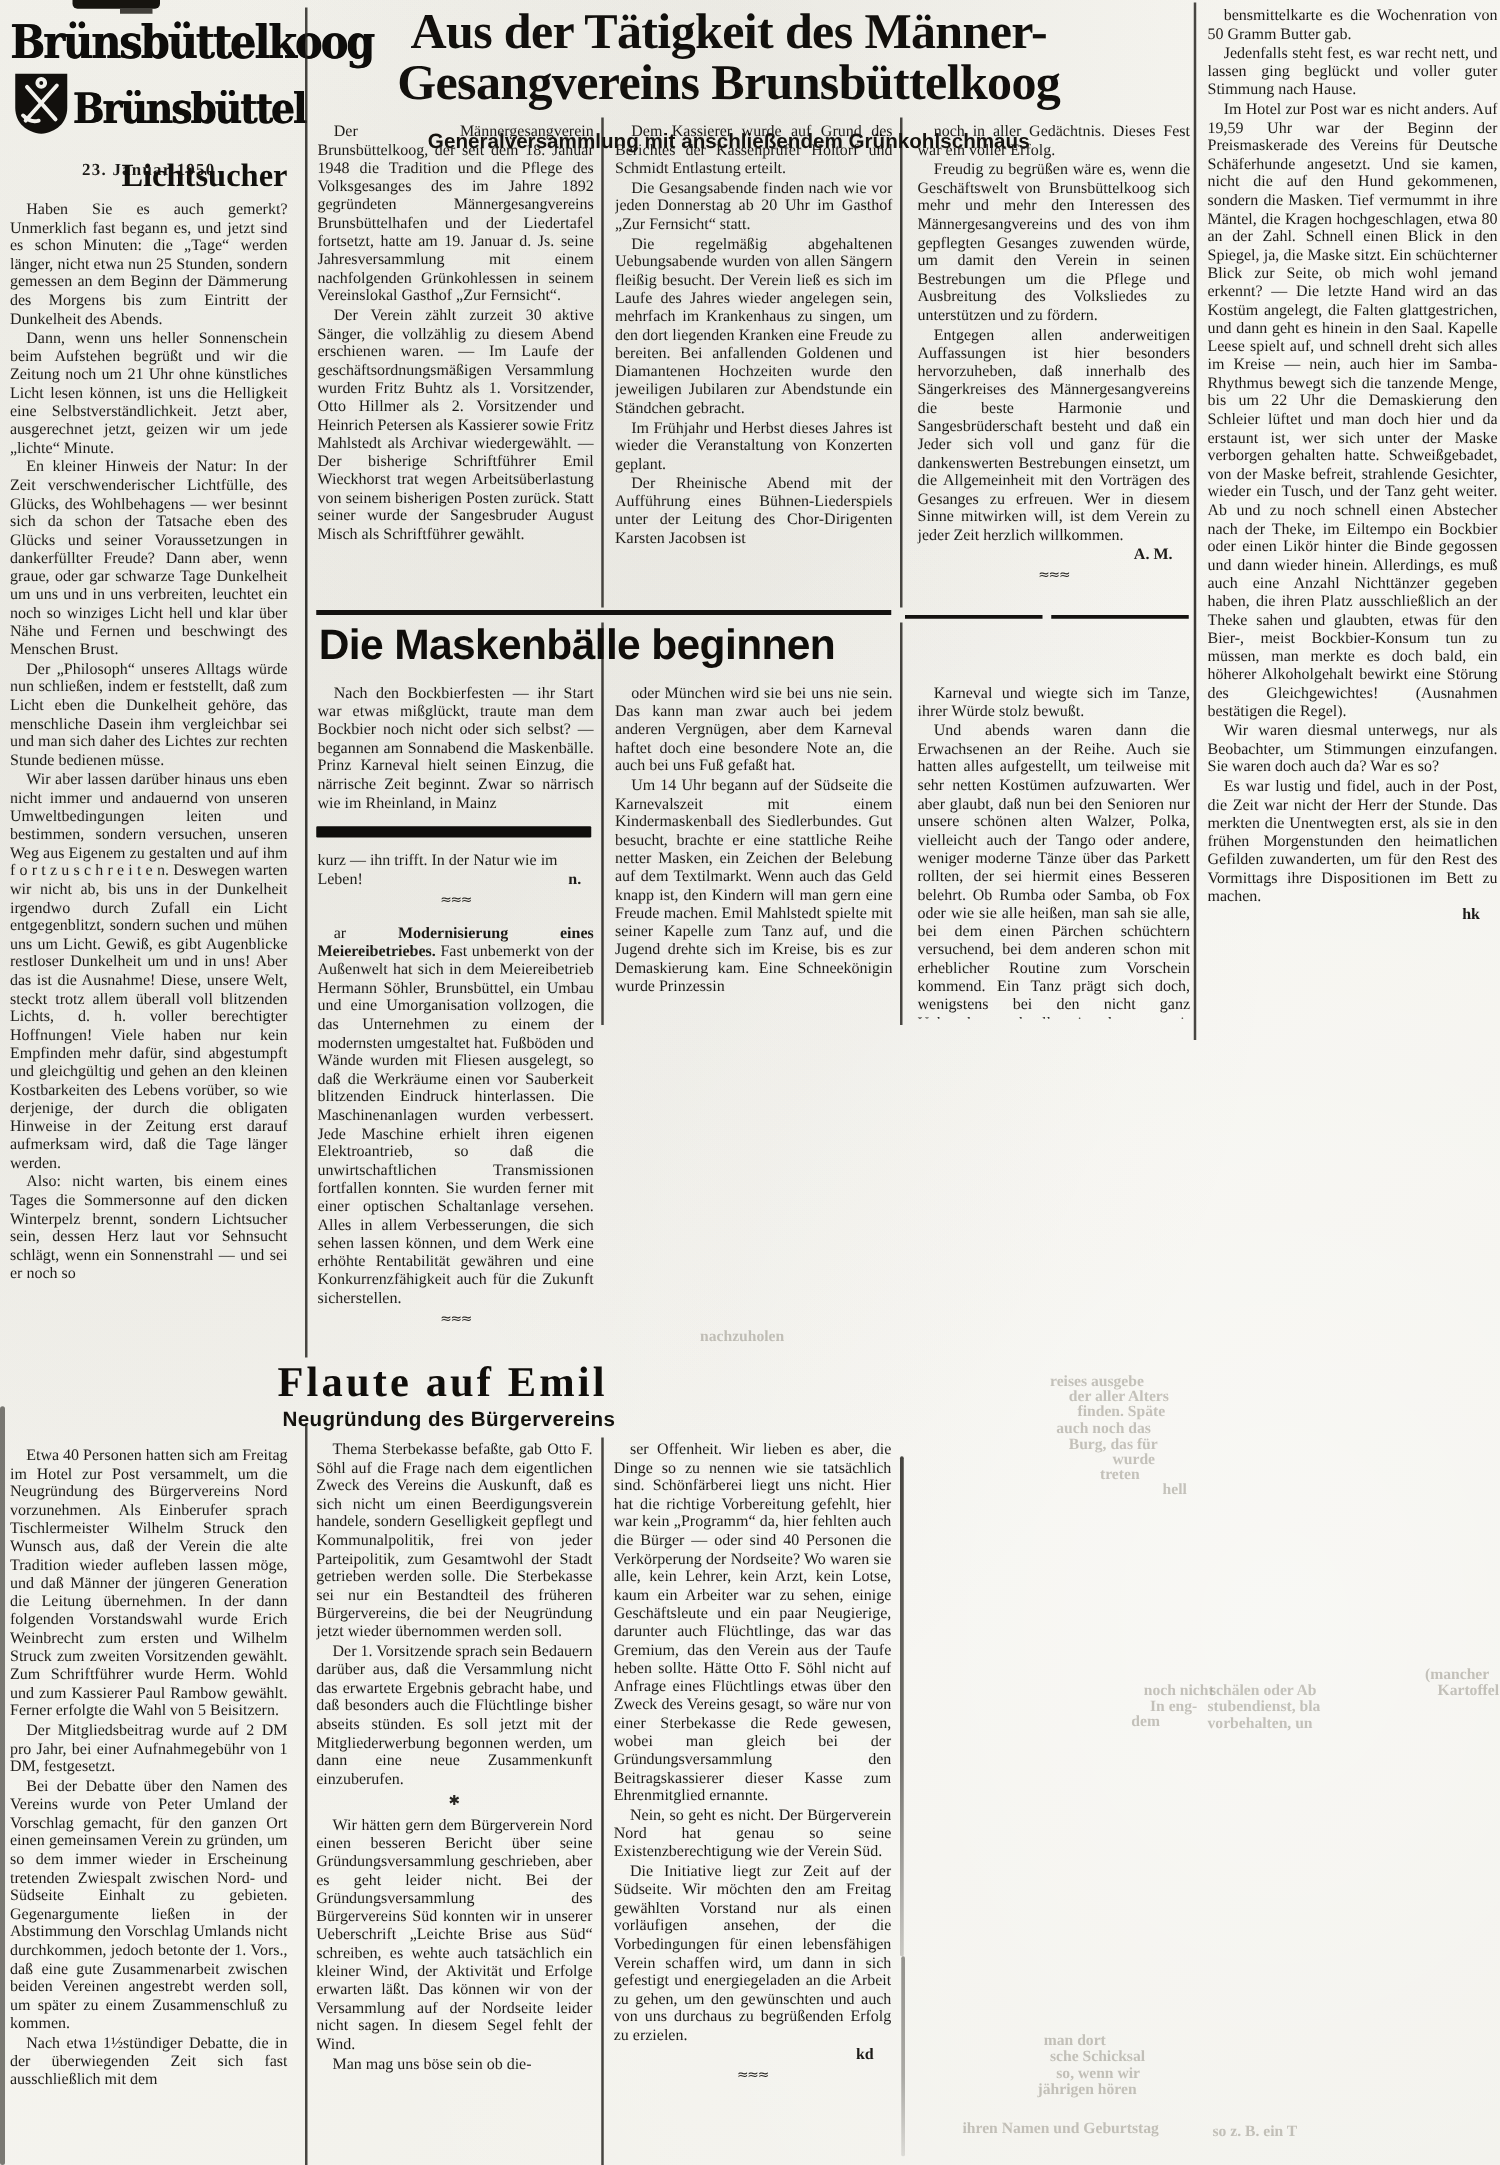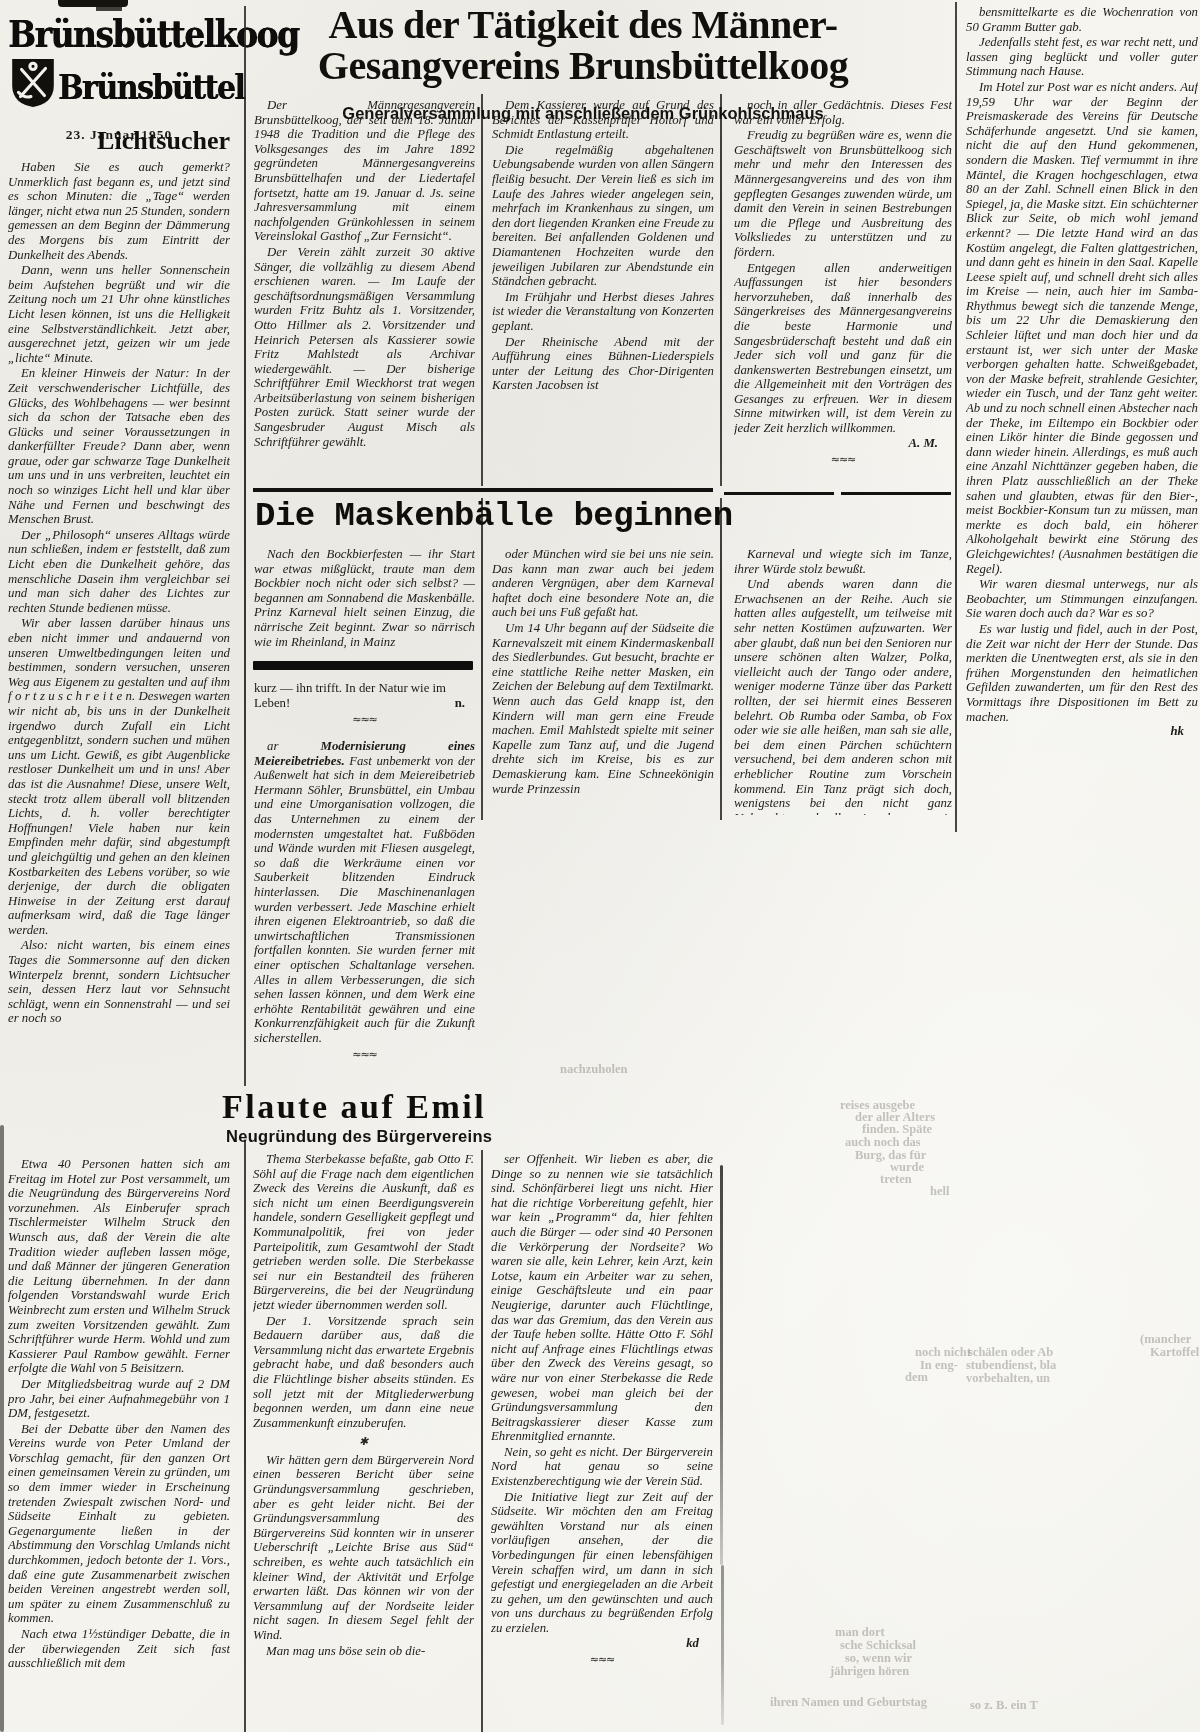--- a/index.html
+++ b/index.html
@@ -4,38 +4,38 @@
 <style>
   html,body{margin:0;padding:0;}
   .page{position:relative;width:1200px;height:1732px;overflow:hidden;
     background:
       radial-gradient(ellipse at 85% 75%, rgba(255,255,255,.5), transparent 55%),
       radial-gradient(ellipse at 10% 40%, rgba(90,85,70,.08), transparent 60%),
       radial-gradient(ellipse at 50% 5%, rgba(90,85,70,.06), transparent 50%),
       linear-gradient(135deg,#f3f2ec 0%,#f6f5f0 45%,#efeee7 100%);
     font-family:"Liberation Serif", serif; color:#1d1b18;}
   .abs{position:absolute;}
-  .col{position:absolute;overflow:hidden;font-size:12.8px;line-height:14.6px;text-align:justify;font-style:italic;}
+  .col{position:absolute;overflow:hidden;font-size:12.8px;line-height:14.6px;text-align:justify;}
   .para{margin:0;text-indent:13px;}
   .para+.para{margin-top:1px;}
   .vrule{position:absolute;width:2px;background:linear-gradient(#2a2824,#14120f 40%,#2a2824);opacity:.85;}
   .hrule{position:absolute;background:#141210;}
   .sig{display:block;text-align:right;font-weight:bold;padding-right:14px;margin:0;}
   .squig{display:block;text-align:center;font-family:"DejaVu Sans",sans-serif;font-size:11px;letter-spacing:-1px;color:#262420;margin:3px 0 2px;}
   .star{display:block;text-align:center;font-size:11px;color:#262420;margin:4px 0;}
   
   .fraktur{font-family:"DejaVu Serif",serif;font-weight:bold;letter-spacing:-1.5px;color:#0e0d0b;
     transform:scaleY(1.12);transform-origin:left top;white-space:nowrap;
     text-shadow:0.6px 0 0 #0e0d0b;}
   .hatch{height:18px;background:repeating-linear-gradient(180deg,#16140f 0 2px,transparent 2px 4.5px);}
   
   .ges-h{font-family:"Liberation Serif",serif;font-weight:bold;color:#12100d;text-align:center;
     font-size:40px;line-height:41px;letter-spacing:-.5px;}
   .ges-sub{font-family:"Liberation Sans",sans-serif;font-weight:bold;font-size:16.5px;text-align:center;color:#15130f;}
-  .mask-h{font-family:Liberation Mono, monospace;font-weight:bold;font-size:34px;letter-spacing:-.5px;color:#100e0b;white-space:nowrap;}
+  .mask-h{font-family:Liberation Sans, sans-serif;font-weight:bold;font-size:34px;letter-spacing:-.5px;color:#100e0b;white-space:nowrap;}
   .flaute-h{font-family:"Liberation Serif",serif;font-weight:bold;font-size:34px;letter-spacing:2.5px;color:#100e0b;white-space:nowrap;}
   .flaute-sub{font-family:"Liberation Sans",sans-serif;font-weight:bold;font-size:16.5px;letter-spacing:.3px;color:#15130f;white-space:nowrap;}
   .licht-h{font-family:"Liberation Serif",serif;font-weight:bold;font-size:26px;text-align:right;color:#12100d;}
   .date{font-weight:bold;font-size:13.5px;text-align:center;letter-spacing:1px;}
   .blackbar{position:absolute;background:#0f0e0c;border-radius:1px;}
   .notice{font-size:12.8px;line-height:14.6px;}
   .notice .nsig{float:right;font-weight:bold;padding-right:10px;}
   .meierei-lead{font-weight:normal;}
   .meierei-title{font-weight:bold;}
   
@@ -97,20 +97,21 @@
     <div class="ges-h">Aus der Tätigkeit des Männer-</div>
     <div class="ges-h">Gesangvereins Brunsbüttelkoog</div>
     <div class="ges-sub" style="margin-top:18px;">Generalversammlung mit anschließendem Grünkohlschmaus</div>
   </div>
   <div class="col" style="left:254px;top:98px;width:221px;height:388px;">
       <p class="para">Der Männergesangverein Brunsbüttelkoog, der seit dem 18. Januar 1948 die Tradition und die Pflege des Volksgesanges des im Jahre 1892 gegründeten Männergesangvereins Brunsbüttelhafen und der Liedertafel fortsetzt, hatte am 19. Januar d. Js. seine Jahresversammlung mit einem nachfolgenden Grünkohlessen in seinem Vereinslokal Gasthof „Zur Fernsicht“.</p>
       <p class="para">Der Verein zählt zurzeit 30 aktive Sänger, die vollzählig zu diesem Abend erschienen waren. — Im Laufe der geschäftsordnungsmäßigen Versammlung wurden Fritz Buhtz als 1. Vorsitzender, Otto Hillmer als 2. Vorsitzender und Heinrich Petersen als Kassierer sowie Fritz Mahlstedt als Archivar wiedergewählt. — Der bisherige Schriftführer Emil Wieckhorst trat wegen Arbeitsüberlastung von seinem bisherigen Posten zurück. Statt seiner wurde der Sangesbruder August Misch als Schriftführer gewählt.</p>
     </div>
   <div class="col" style="left:492px;top:98px;width:222px;height:392px;">
       <p class="para">Dem Kassierer wurde auf Grund des Berichtes der Kassenprüfer Holtorf und Schmidt Entlastung erteilt.</p>
+      <p class="para">Die Gesangsabende finden nach wie vor jeden Donnerstag ab 20 Uhr im Gasthof „Zur Fernsicht“ statt.</p>
       <p class="para">Die regelmäßig abgehaltenen Uebungsabende wurden von allen Sängern fleißig besucht. Der Verein ließ es sich im Laufe des Jahres wieder angelegen sein, mehrfach im Krankenhaus zu singen, um den dort liegenden Kranken eine Freude zu bereiten. Bei anfallenden Goldenen und Diamantenen Hochzeiten wurde den jeweiligen Jubilaren zur Abendstunde ein Ständchen gebracht.</p>
       <p class="para">Im Frühjahr und Herbst dieses Jahres ist wieder die Veranstaltung von Konzerten geplant.</p>
       <p class="para">Der Rheinische Abend mit der Aufführung eines Bühnen-Liederspiels unter der Leitung des Chor-Dirigenten Karsten Jacobsen ist</p>
     </div>
   <div class="col" style="left:734px;top:98px;width:218px;height:388px;">
     <div>
         <p class="para">noch in aller Gedächtnis. Dieses Fest war ein voller Erfolg.</p>
         <p class="para">Freudig zu begrüßen wäre es, wenn die Geschäftswelt von Brunsbüttelkoog sich mehr und mehr den Interessen des Männergesangvereins und des von ihm gepflegten Gesanges zuwenden würde, um damit den Verein in seinen Bestrebungen um die Pflege und Ausbreitung des Volksliedes zu unterstützen und zu fördern.</p>
         <p class="para">Entgegen allen anderweitigen Auffassungen ist hier besonders hervorzuheben, daß innerhalb des Sängerkreises des Männergesangvereins die beste Harmonie und Sangesbrüderschaft besteht und daß ein Jeder sich voll und ganz für die dankenswerten Bestrebungen einsetzt, um die Allgemeinheit mit den Vorträgen des Gesanges zu erfreuen. Wer in diesem Sinne mitwirken will, ist dem Verein zu jeder Zeit herzlich willkommen.</p>
       </div>

